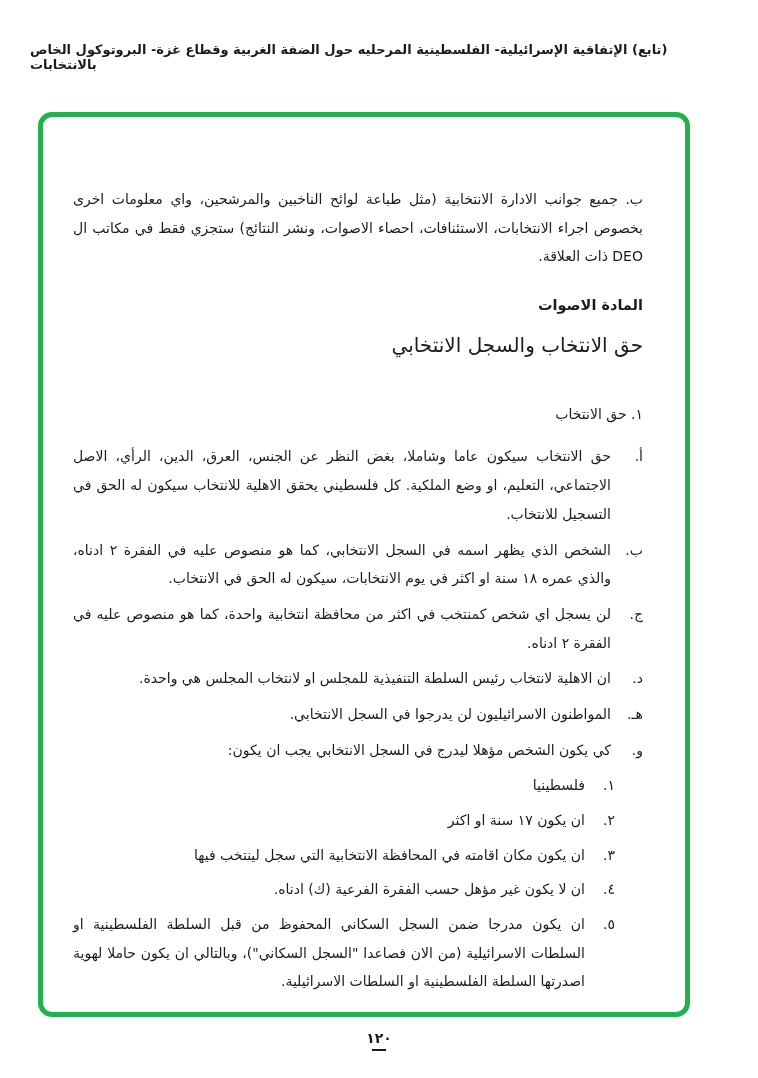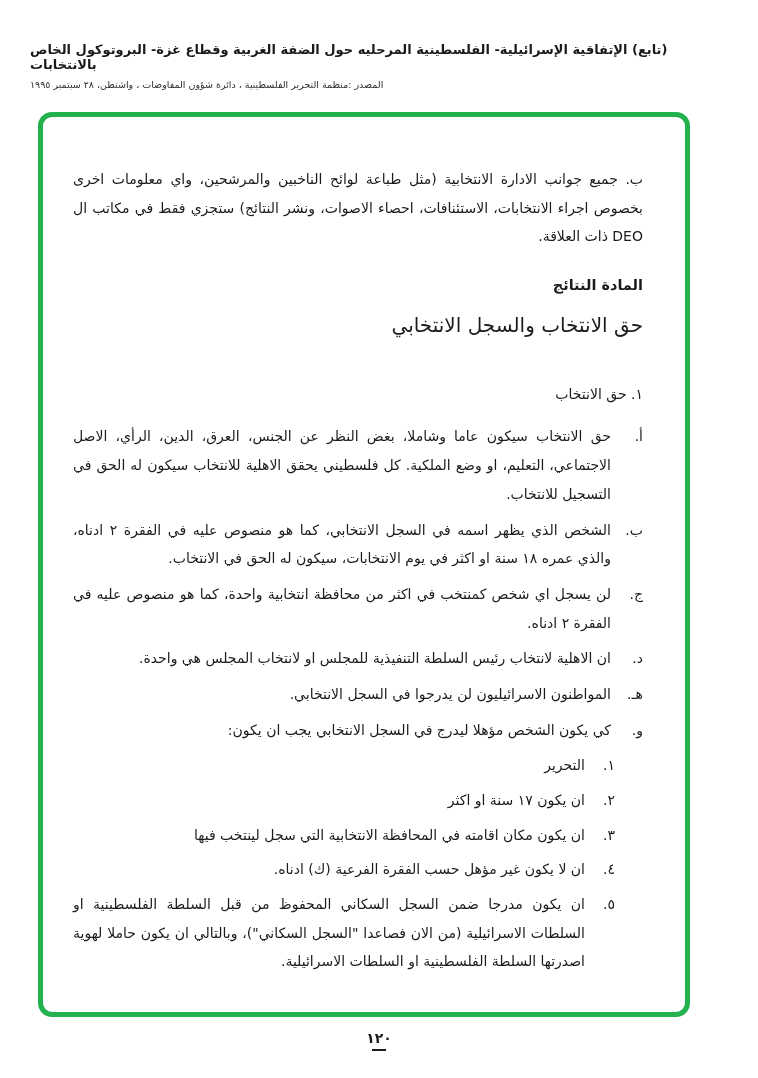--- a/index.html
+++ b/index.html
@@ -26,21 +26,21 @@
   .frame{
     position:absolute;left:38px;top:112px;
     width:652px;height:905px;
     border:5px solid #23b14d;
     border-radius:14px;
     box-sizing:border-box;
     background:#ffffff;
   }
   .content{
     direction:rtl;
-    padding:48px 42px 0 30px;
+    padding:68px 42px 0 30px;
     font-size:14px;
     line-height:2.05;
     text-align:justify;
   }
   
   .intro{
     margin-bottom:20px;
   }
   .intro .inline-label{font-weight:normal;}
   
@@ -101,32 +101,31 @@
   .page-number-rule{
     width:14px;height:2px;background:#1b1b1b;
     margin:3px auto 0 auto;
   }
 </style>
 </head>
 <body>
 
 <div class="page-header">
   <div class="line1">(تابع) الإتفاقية الإسرائيلية- الفلسطينية المرحليه حول الضفة الغربية وقطاع غزة- البروتوكول الخاص بالانتخابات</div>
-  <div class="line2">المصدر :منظمة التحرير الفلسطينية ، دائرة شؤون المفاوضات ، واشنطن، ٢٨ سبتمبر ١٩٩٥</div>
 </div>
 
 <div class="frame">
   <div class="content">
 
     <div class="intro">
       <span class="inline-label">ب.</span>
       <span>جميع جوانب الادارة الانتخابية (مثل طباعة لوائح الناخبين والمرشحين، واي معلومات اخرى بخصوص اجراء الانتخابات، الاستئنافات، احصاء الاصوات، ونشر النتائج) ستجزي فقط في مكاتب ال DEO ذات العلاقة.</span>
     </div>
 
-    <div class="article-title">المادة النتائج</div>
+    <div class="article-title">المادة الاصوات</div>
     <div class="article-subtitle">حق الانتخاب والسجل الانتخابي</div>
 
     <div class="section-heading">
       <span>١.  حق الانتخاب</span>
     </div>
 
     <div class="item">
       <span class="lbl">أ.</span>
       <span class="txt">حق الانتخاب سيكون عاما وشاملا، بغض النظر عن الجنس، العرق، الدين، الرأي، الاصل الاجتماعي، التعليم، او وضع الملكية. كل فلسطيني يحقق الاهلية للانتخاب سيكون له الحق في التسجيل للانتخاب.</span>
     </div>
@@ -146,21 +145,21 @@
       <span class="lbl">هـ.</span>
       <span class="txt">المواطنون الاسرائيليون لن يدرجوا في السجل الانتخابي.</span>
     </div>
     <div class="item">
       <span class="lbl">و.</span>
       <span class="txt">كي يكون الشخص مؤهلا ليدرج في السجل الانتخابي يجب ان يكون:</span>
     </div>
 
     <div class="sub-item">
       <span class="lbl">١.</span>
-      <span class="txt">التحرير</span>
+      <span class="txt">فلسطينيا</span>
     </div>
     <div class="sub-item">
       <span class="lbl">٢.</span>
       <span class="txt">ان يكون ١٧ سنة او اكثر</span>
     </div>
     <div class="sub-item">
       <span class="lbl">٣.</span>
       <span class="txt">ان يكون مكان اقامته في المحافظة الانتخابية التي سجل لينتخب فيها</span>
     </div>
     <div class="sub-item">

